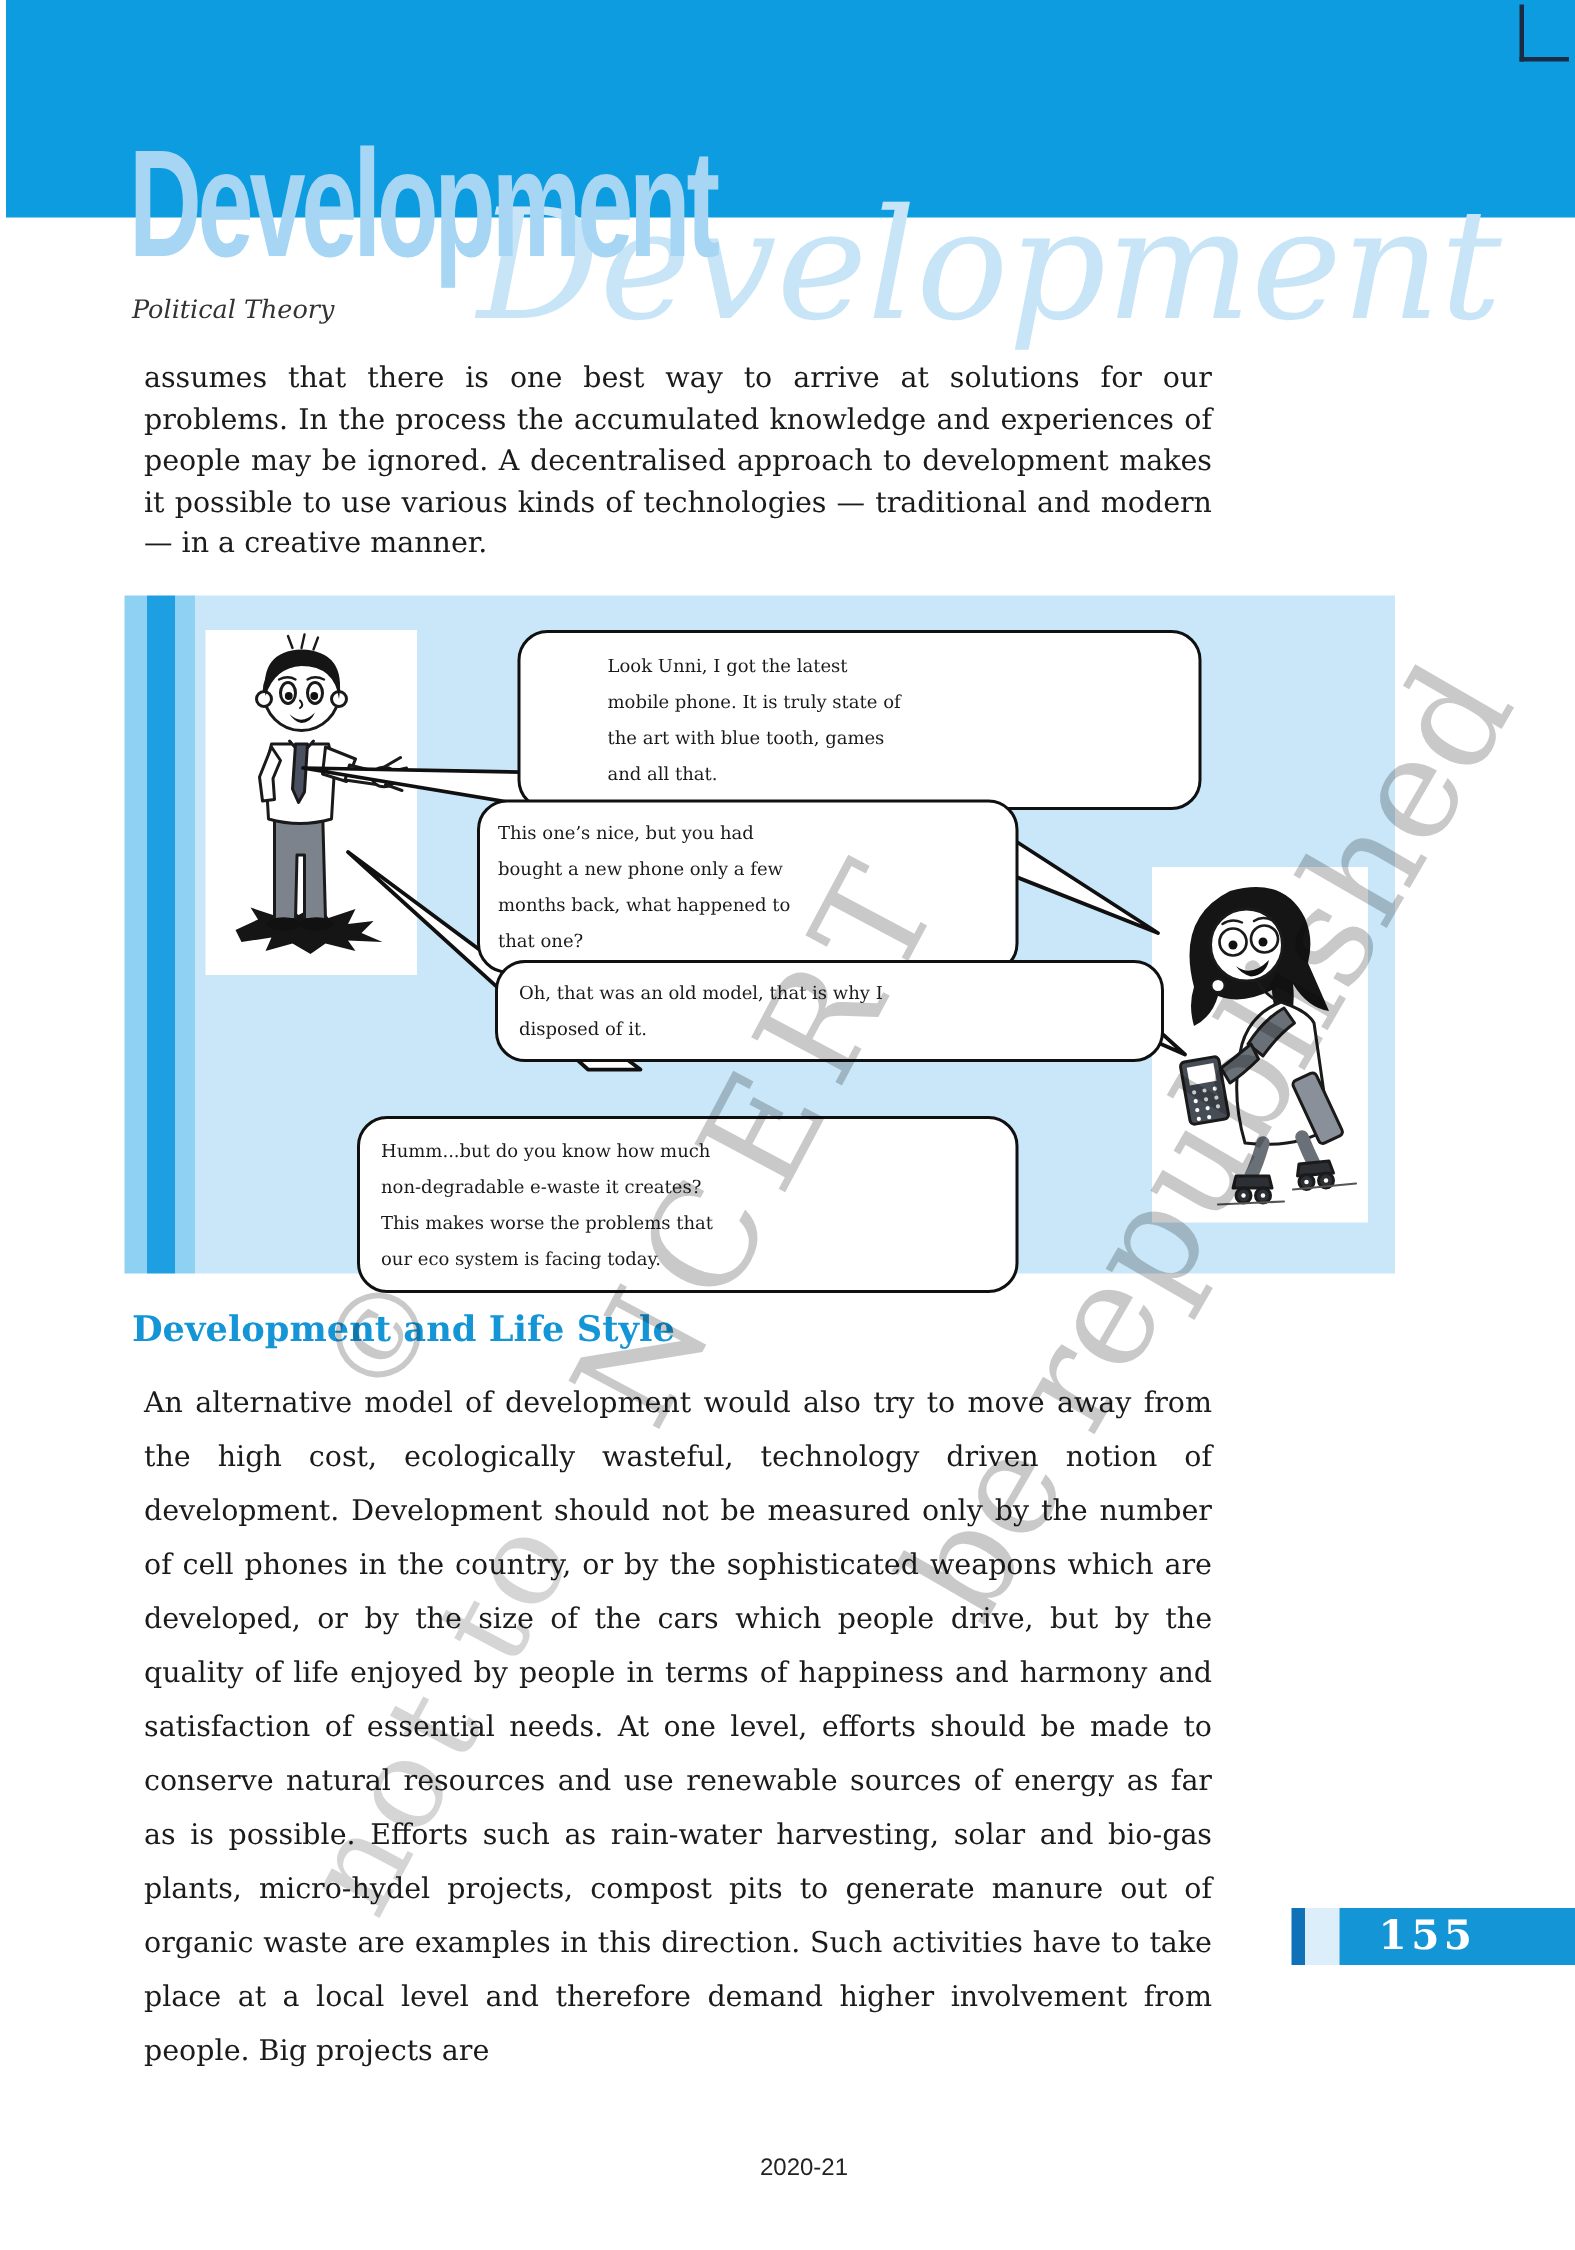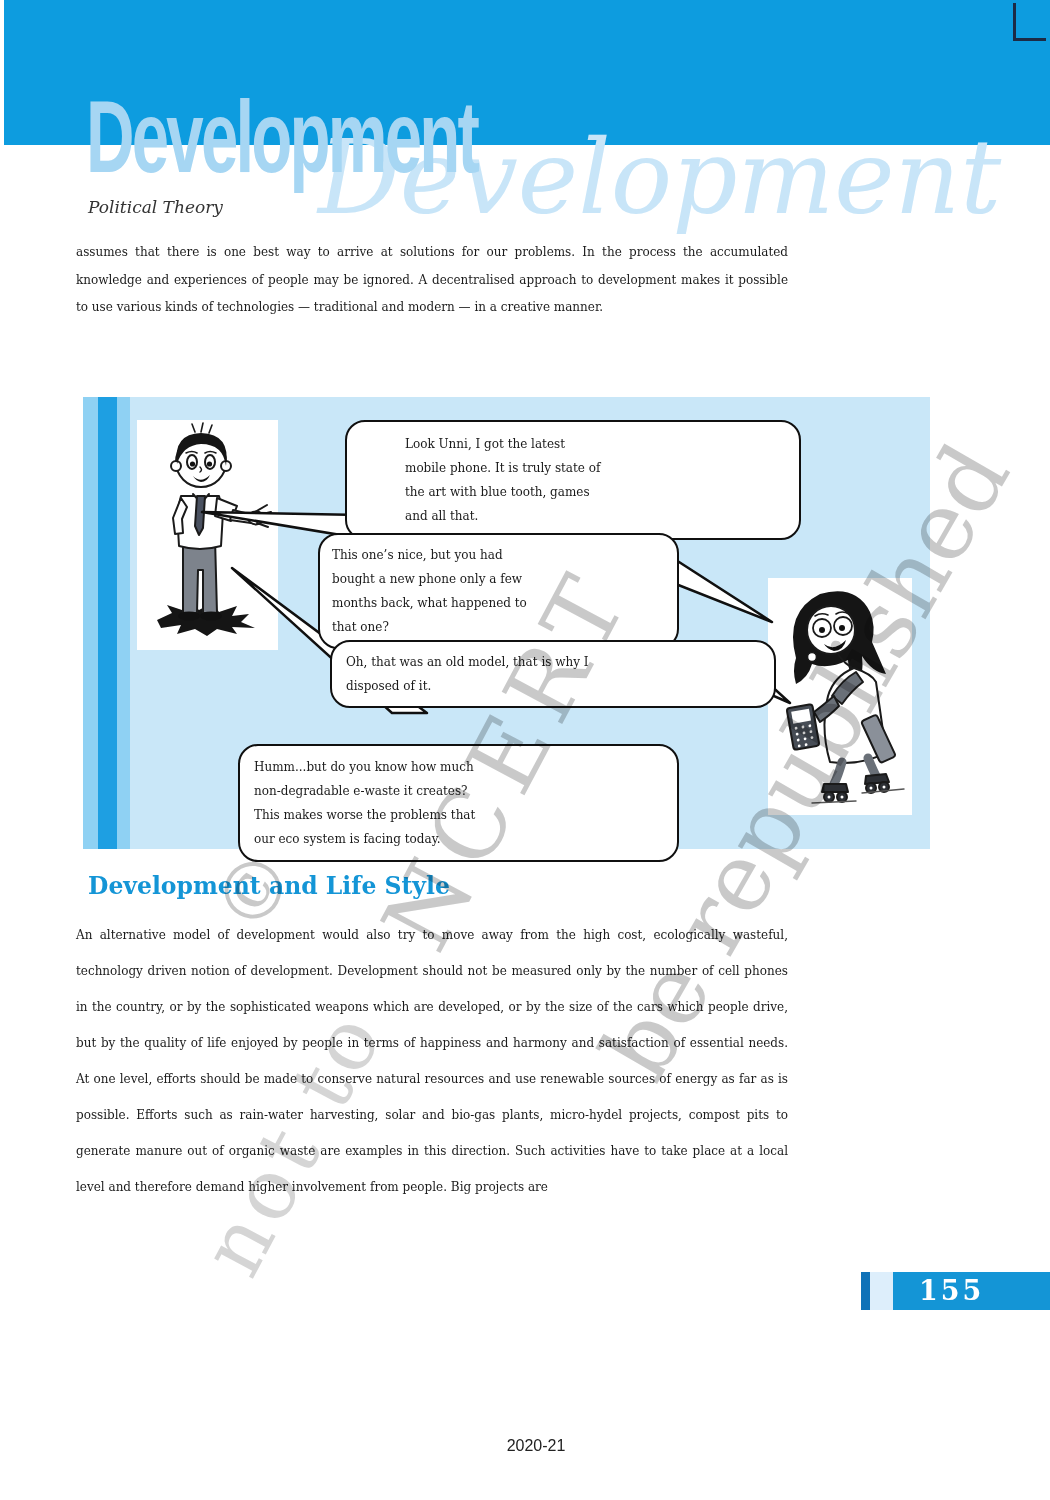--- a/index.html
+++ b/index.html
@@ -14,21 +14,21 @@
                  font-family:"Liberation Sans",sans-serif;font-size:96px;font-weight:bold;
                  letter-spacing:-4px;line-height:1;transform:scale(0.70,1.06);transform-origin:left top;
                  white-space:nowrap;}
   .script-wm{position:absolute;left:318px;top:122px;z-index:2;color:#c8e5f8;
              font-family:"DejaVu Serif",serif;font-style:italic;font-size:102px;line-height:1.1;
              white-space:nowrap;}
   .series-label{position:absolute;left:88px;top:197px;z-index:3;color:#333;
                 font-style:italic;font-size:17px;}
 
   
-  .para{position:absolute;left:76px;width:712px;color:#1b1b1b;font-size:12px;
+  .para{position:absolute;left:96px;width:712px;color:#1b1b1b;font-size:19px;
         text-align:justify;z-index:5;}
   #para1{top:239px;line-height:27.6px;}
   #para2{top:917px;line-height:36px;}
   .section-heading{position:absolute;left:88px;top:872px;z-index:5;color:#1495d6;
                    font-weight:bold;font-size:23.5px;}
 
   
   .comic{position:absolute;left:83px;top:397px;width:847px;height:452px;z-index:5;}
   .stripe{position:absolute;top:0;height:452px;}
   .stripe.s1{left:0;width:15px;background:#8fd1f3;}

